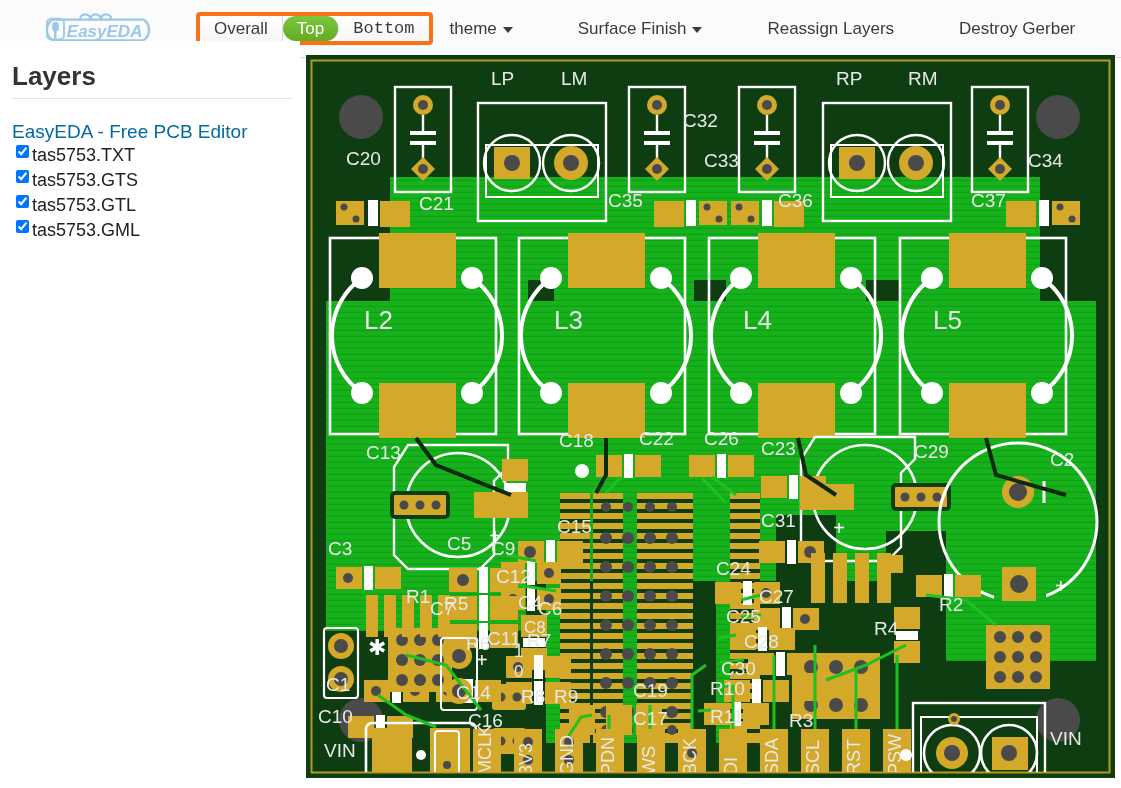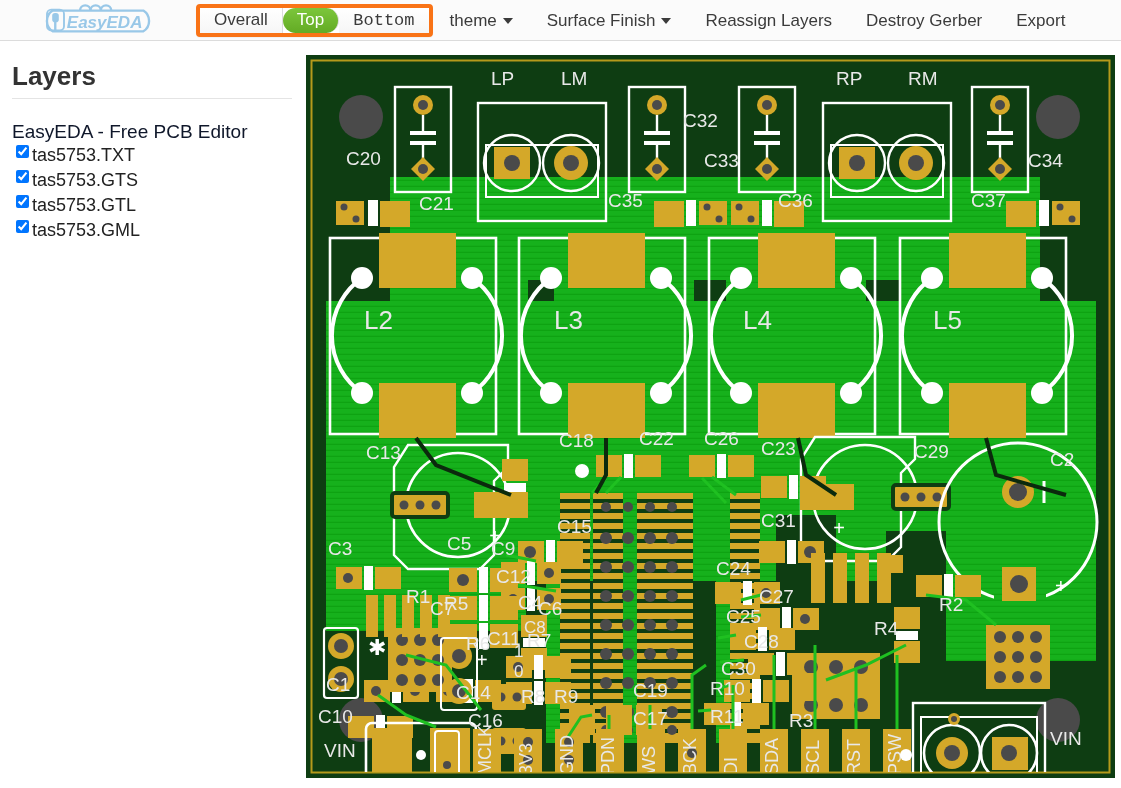--- a/index.html
+++ b/index.html
@@ -8,21 +8,21 @@
     margin: 0; padding: 0;
     width: 1121px; height: 788px;
     overflow: hidden;
     background: #ffffff;
     font-family: "Liberation Sans", sans-serif;
   }
 
   
   #toolbar {
     position: absolute; left: 0; top: 0;
-    width: 1121px; height: 41px;
+    width: 1121px; height: 58px;
     background: #fbfbfb;
     border-bottom: 1px solid #dcdcdc;
     display: flex; align-items: center;
   }
   #logo-wrap {
     width: 196px; height: 41px;
     display: flex; align-items: center; justify-content: center;
     flex: 0 0 auto;
   }
   #logo { width: 124px; height: 34px; display:block; }
@@ -46,21 +46,21 @@
     cursor: pointer;
     white-space: nowrap;
   }
   .btn-group .seg:last-child { border-right: none; font-family: Liberation Mono, monospace; }
   .btn-group .seg.active {
     background: linear-gradient(#7cc63c,#63ab24);
     color: #ffffff;
     border-radius: 14px;
   }
 
-  .menu-items { display: flex; flex: 1 1 auto; overflow: hidden; }
+  .menu-items { display: flex; flex: 1 1 auto; overflow: hidden; gap: 31px; }
   .menu-item {
     font-size: 17px; color: #3b3b3b;
     padding: 0 17px; line-height: 41px;
     cursor: pointer; white-space: nowrap;
   }
   .menu-item .caret {
     display:inline-block; margin-left:6px;
     width:0;height:0;
     border-left:5px solid transparent;
     border-right:5px solid transparent;
@@ -74,21 +74,21 @@
     width: 300px; height: 747px;
     background: #ffffff;
     padding: 12px 10px 0 12px;
   }
   #layers-title {
     font-size: 26px; color: #333; font-weight: bold;
     margin: 8px 0 6px 0;
   }
   #title-rule { height: 1px; background: #e4e4e4; margin: 4px 0 22px 0; width: 280px;}
   #project-link {
-    font-size: 19px; color: #0f172a; text-decoration: none;
+    font-size: 19px; color: #0369a1; text-decoration: none;
     display:block; margin-bottom: 2px; cursor:pointer;
   }
   .layer-row {
     display: flex; align-items: flex-start; gap: 2px;
     height: 25px;
   }
   .layer-row input[type=checkbox] { margin: 0 1px 0 4px; width: 13px; height: 13px; }
   .layer-row span { font-size: 18px; color: #222; }
 
   

